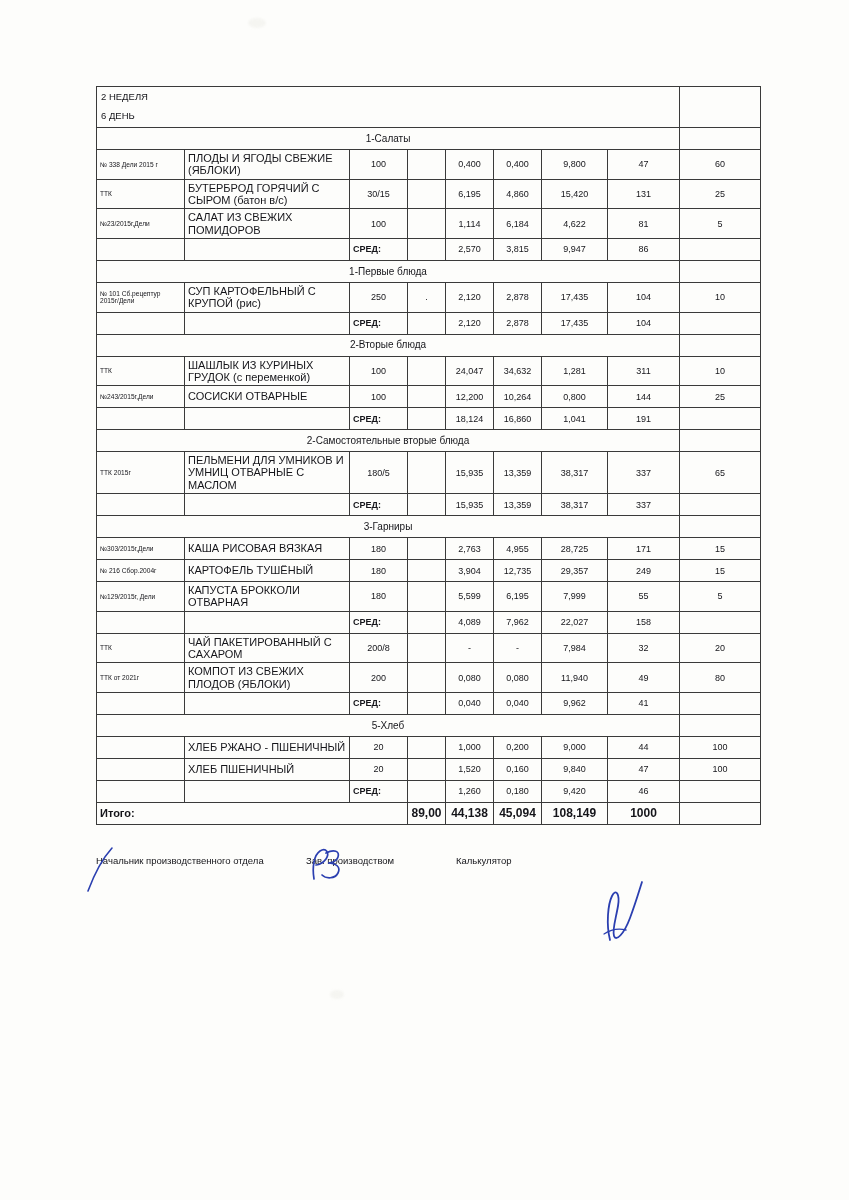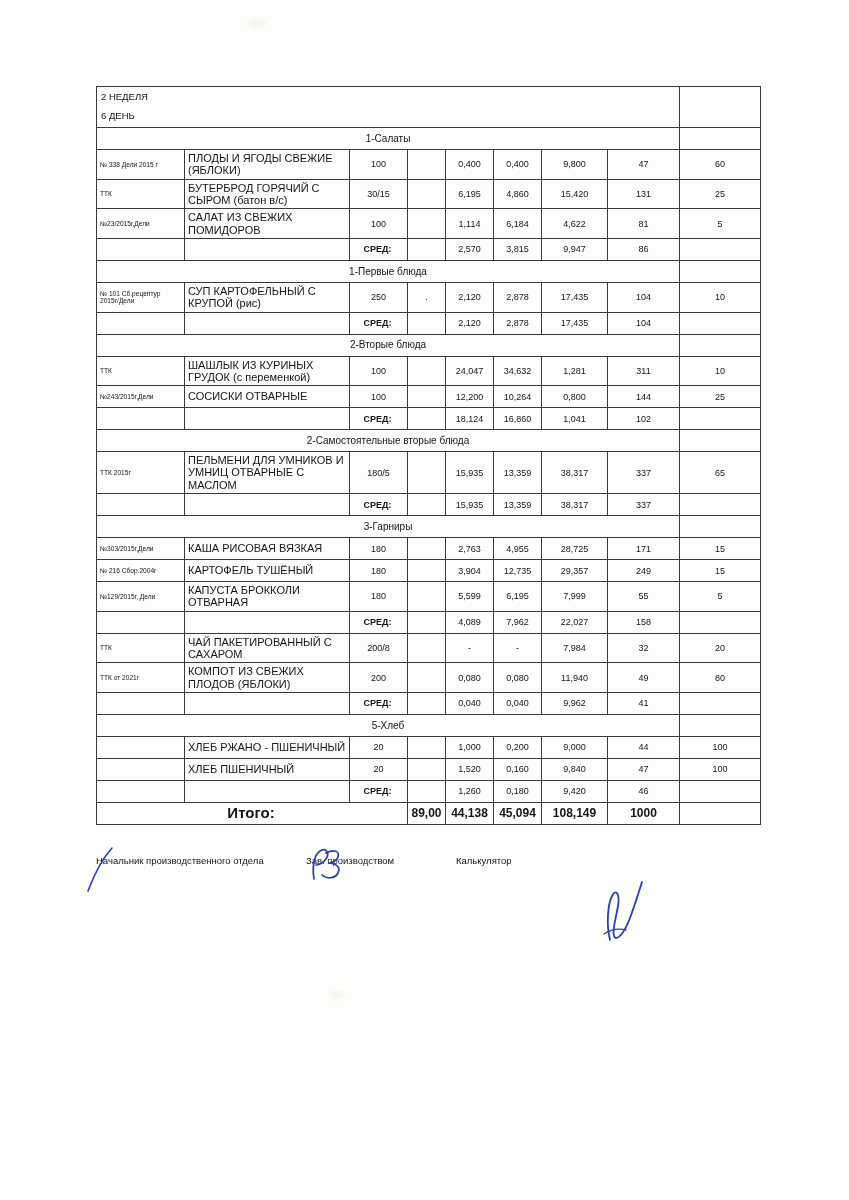--- a/index.html
+++ b/index.html
@@ -80,31 +80,31 @@
   }
   .name {
     font-size: 11px;
     line-height: 1.12;
   }
   .num {
     text-align: center;
     font-size: 9px;
   }
   .sred {
-    text-align: center;
+    text-align: left;
     font-weight: bold;
     font-size: 9px;
     padding-right: 5px !important;
   }
   .tall { height: 26px; }
   .mid { height: 22px; }
   .total-label {
-    text-align: center;
+    text-align: left;
     font-weight: bold;
-    font-size: 15px;
+    font-size: 11px;
     padding-right: 5px !important;
   }
   .total-val {
     text-align: center;
     font-weight: bold;
     font-size: 12px;
   }
   .nb-l { border-left: none !important; }
   .nb-b { border-bottom: none !important; }
 
@@ -270,21 +270,21 @@
             <td class="num">25</td>
           </tr>
           <tr class="mid">
             <td></td>
             <td></td>
             <td class="sred">СРЕД:</td>
             <td></td>
             <td class="num">18,124</td>
             <td class="num">16,860</td>
             <td class="num">1,041</td>
-            <td class="num">102</td>
+            <td class="num">191</td>
             <td class="num"></td>
           </tr>
           <tr class="section-row">
             <td colspan="8">2-Самостоятельные вторые блюда</td>
             <td></td>
           </tr>
           <tr class="tall">
             <td class="code">ТТК 2015г</td>
             <td class="name">ПЕЛЬМЕНИ ДЛЯ УМНИКОВ И УМНИЦ ОТВАРНЫЕ С МАСЛОМ</td>
             <td class="num">180/5</td>

